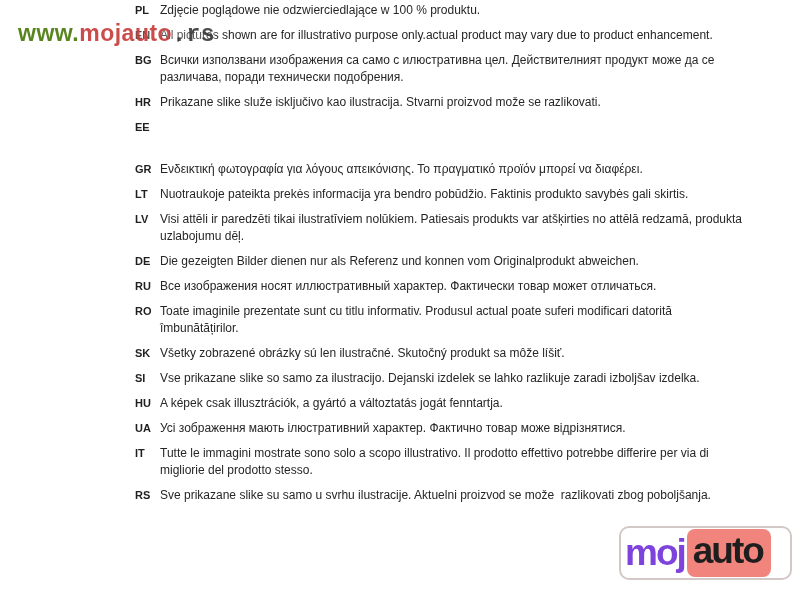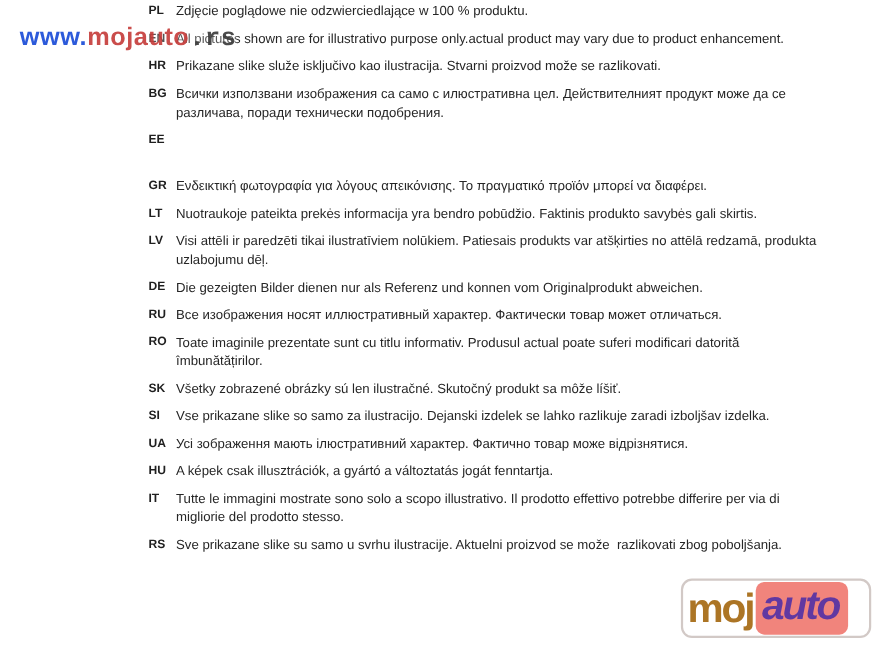--- a/index.html
+++ b/index.html
@@ -79,56 +79,55 @@
     font-size: 37px;
     font-weight: bold;
     letter-spacing: -2px;
     line-height: 44px;
     padding-right: 2px;
   }
   .logo-auto {
     font-size: 37px;
     font-weight: bold;
     letter-spacing: -2px;
-    color: #4c1d95;
+    color: #000000;
     border-radius: 8px;
     height: 44px;
     display: flex;
     align-items: center;
     padding: 0 8px 4px 6px;
-    font-style: italic;
   }
 </style>
 </head>
 <body>
 
 <div class="page">
 
   <div class="doc" id="doc">
   <div class="row">
     <span class="code">PL</span>
     <div class="text">Zdjęcie poglądowe nie odzwierciedlające w 100 % produktu.</div>
   </div>
 
   <div class="row">
     <span class="code">EN</span>
     <div class="text">All pictures shown are for illustrativo purpose only.actual product may vary due to product enhancement.</div>
   </div>
 
   <div class="row">
-    <span class="code">HR</span>
-    <div class="text">Prikazane slike služe isključivo kao ilustracija. Stvarni proizvod može se razlikovati.</div>
-  </div>
-
-  <div class="row">
     <span class="code">BG</span>
     <div class="text">Всички използвани изображения са само с илюстративна цел. Действителният продукт може да се
 различава, поради технически подобрения.</div>
   </div>
 
+  <div class="row">
+    <span class="code">HR</span>
+    <div class="text">Prikazane slike služe isključivo kao ilustracija. Stvarni proizvod može se razlikovati.</div>
+  </div>
+
 
   <div class="row">
     <span class="code">EE</span>
   </div>
 <div class="spacer"></div>
   <div class="row">
     <span class="code">GR</span>
     <div class="text">Ενδεικτική φωτογραφία για λόγους απεικόνισης. Το πραγματικό προϊόν μπορεί να διαφέρει.</div>
   </div>
 
@@ -164,43 +163,43 @@
     <span class="code">SK</span>
     <div class="text">Všetky zobrazené obrázky sú len ilustračné. Skutočný produkt sa môže líšiť.</div>
   </div>
 
   <div class="row">
     <span class="code">SI</span>
     <div class="text">Vse prikazane slike so samo za ilustracijo. Dejanski izdelek se lahko razlikuje zaradi izboljšav izdelka.</div>
   </div>
 
   <div class="row">
+    <span class="code">HU</span>
+    <div class="text">A képek csak illusztrációk, a gyártó a változtatás jogát fenntartja.</div>
+  </div>
+
+  <div class="row">
     <span class="code">UA</span>
     <div class="text">Усі зображення мають ілюстративний характер. Фактично товар може відрізнятися.</div>
-  </div>
-
-  <div class="row">
-    <span class="code">HU</span>
-    <div class="text">A képek csak illusztrációk, a gyártó a változtatás jogát fenntartja.</div>
   </div>
 
   <div class="row">
     <span class="code">IT</span>
     <div class="text">Tutte le immagini mostrate sono solo a scopo illustrativo. Il prodotto effettivo potrebbe differire per via di
 migliorie del prodotto stesso.</div>
   </div>
 
   <div class="row">
     <span class="code">RS</span>
     <div class="text">Sve prikazane slike su samo u svrhu ilustracije. Aktuelni proizvod se može  razlikovati zbog poboljšanja.</div>
   </div>
 </div>
 
   <div class="watermark-top">
-    <span style="color: #1d4ed8;">www.</span><span style="color: rgb(198, 64, 62);">mojauto</span><span style="color: rgb(62, 62, 62); font-family: Liberation Mono, monospace;">.rs</span>
+    <span style="color: #4d7c0f;">www.</span><span style="color: rgb(198, 64, 62);">mojauto</span><span style="color: rgb(62, 62, 62); font-family: Liberation Mono, monospace;">.rs</span>
   </div>
 
   <div class="logo-box">
-    <span class="logo-moj" style="color: #a16207;">moj</span>
+    <span class="logo-moj" style="color: #6d28d9;">moj</span>
     <span class="logo-auto" style="background: rgb(240, 116, 107);">auto</span>
   </div>
 
 </div>
 
 </body></html>

